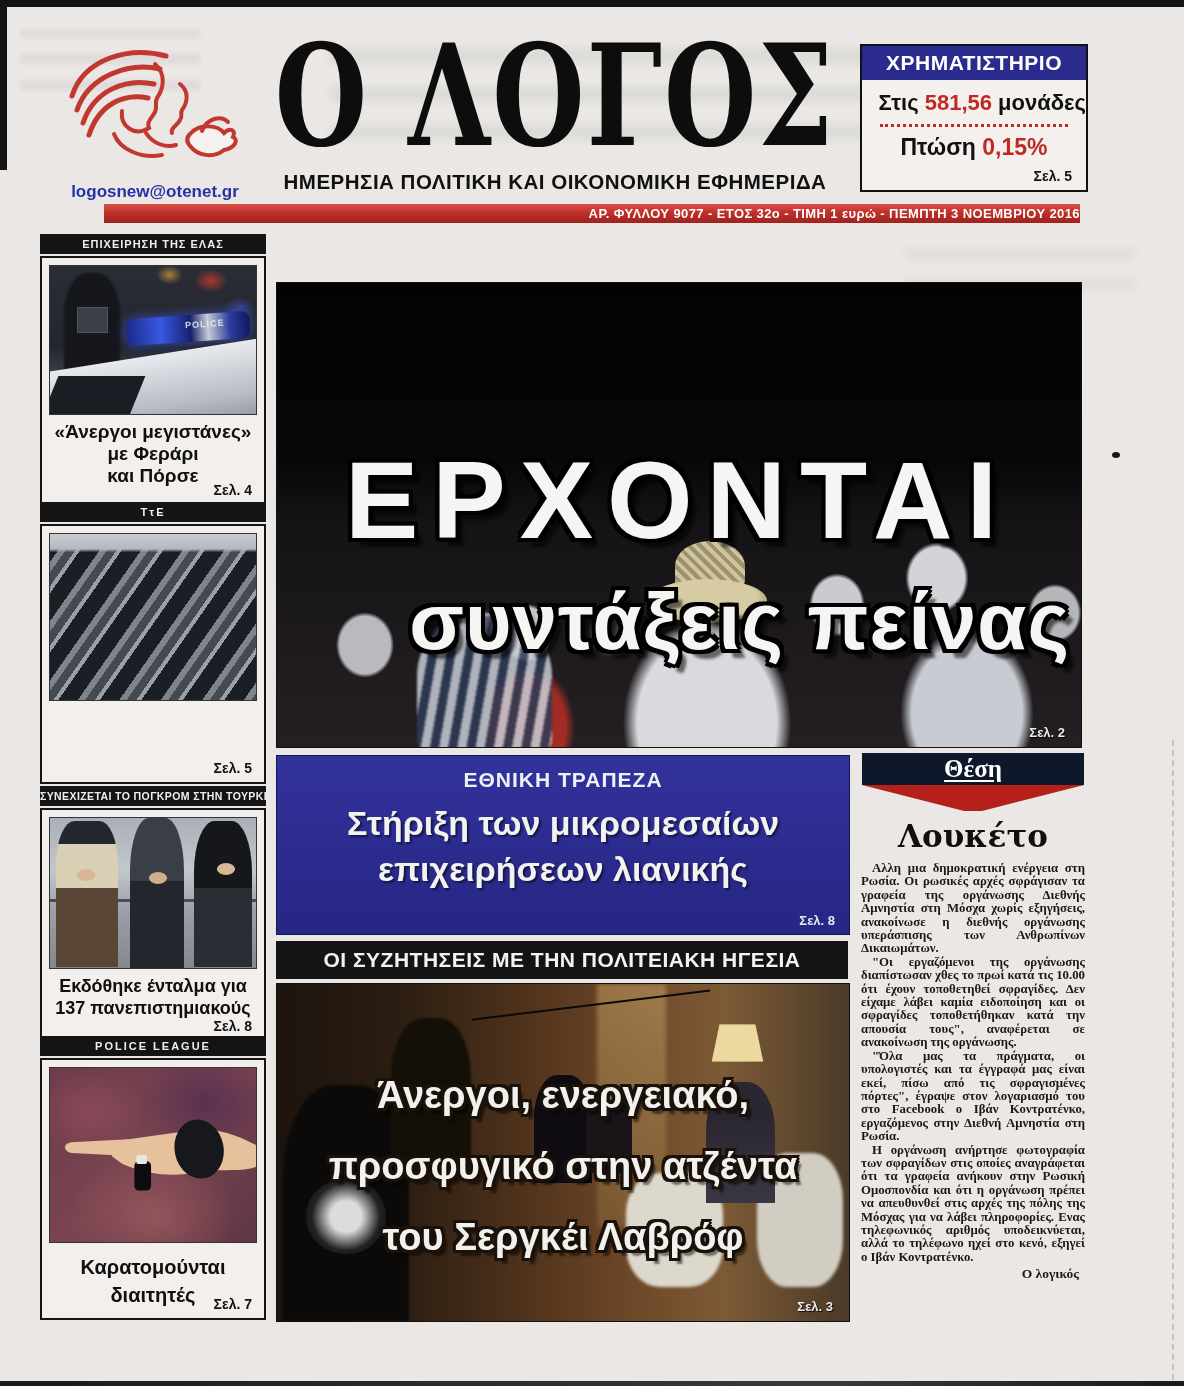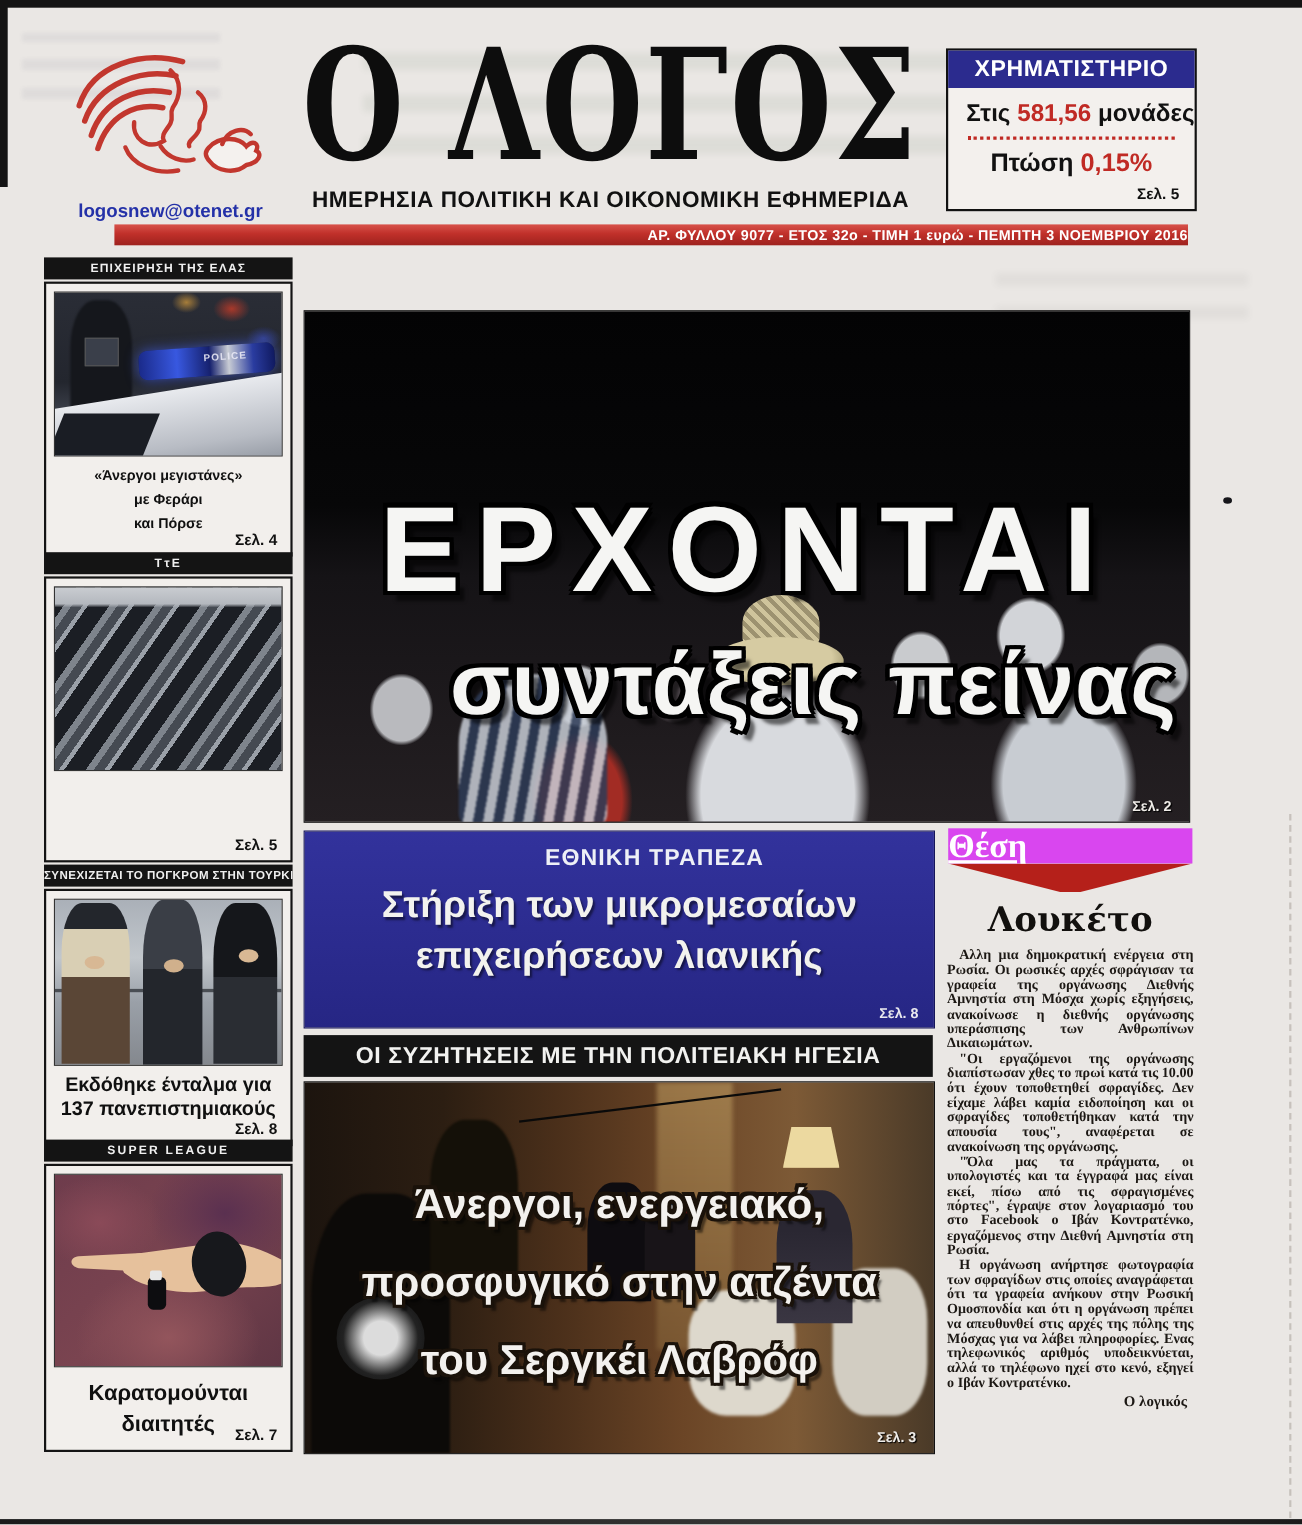--- a/index.html
+++ b/index.html
@@ -40,21 +40,21 @@
   .stock-dots{position:absolute;left:18px;right:18px;top:78px;border-top:3px dotted #c02a24;}
   .stock-l2{position:absolute;left:0;top:88px;width:100%;text-align:center;font-size:23px;font-weight:bold;color:#111;}
   .stock-ref{position:absolute;right:14px;bottom:6px;font-size:14px;font-weight:bold;color:#111;}
   .red-num{color:#c02a24;}
 
   
   .kicker{left:40px;width:226px;height:20px;background:#141414;color:#efefef;text-align:center;
           line-height:20px;font-size:11px;font-weight:bold;letter-spacing:1px;white-space:nowrap;overflow:hidden;}
   .sbox{left:40px;width:226px;background:#f2efec;border:2.5px solid #141414;box-sizing:border-box;padding:7px 7px 4px 7px;}
   .sphoto{position:relative;width:100%;border:1px solid #333;box-sizing:border-box;overflow:hidden;}
-  .scap{margin-top:6px;text-align:center;font-size:13px;font-weight:bold;line-height:22px;color:#101010;}
+  .scap{margin-top:6px;text-align:center;font-size:19px;font-weight:bold;line-height:22px;color:#101010;}
   .sref{position:absolute;right:12px;bottom:6px;font-size:14px;font-weight:bold;color:#111;}
 
   
   .bar{background:#141414;color:#f2f2f0;text-align:center;font-weight:bold;white-space:nowrap;overflow:hidden;}
   .bar1{left:276px;top:243px;width:804px;height:36px;line-height:36px;font-size:25px;letter-spacing:1px;}
   .bar2{left:276px;top:941px;width:572px;height:38px;line-height:38px;font-size:21px;letter-spacing:.5px;}
 
   .main-photo{left:276px;top:282px;width:804px;height:464px;border:1px solid #111;overflow:hidden;
       background:
         radial-gradient(46px 52px at 88px 362px,#b9babe 0 55%,transparent 63%),
@@ -84,21 +84,21 @@
                   -4px 0 0 #000,4px 0 0 #000,0 -4px 0 #000,0 4px 0 #000,8px 9px 3px rgba(0,0,0,.55);}
   .hl-outline-sm{color:#f3f1ee;font-weight:bold;white-space:nowrap;
       text-shadow:-3px -3px 0 #1a120a,3px -3px 0 #1a120a,-3px 3px 0 #1a120a,3px 3px 0 #1a120a,
                   -3px 0 0 #1a120a,3px 0 0 #1a120a,0 -3px 0 #1a120a,0 3px 0 #1a120a,5px 6px 2px rgba(0,0,0,.5);}
   .photo-ref{position:absolute;right:16px;bottom:7px;color:#efece8;font-size:13px;font-weight:bold;
              text-shadow:1px 1px 1px #000;}
 
   .blue-box{left:276px;top:755px;width:572px;height:178px;background:linear-gradient(180deg,#32329c,#262684);
             border:1px solid #15155a;}
   .blue-kicker{position:absolute;left:0;top:12px;width:100%;text-align:center;color:#eef0f6;
-               font-size:21px;font-weight:bold;letter-spacing:1px;padding-left:32px;}
+               font-size:21px;font-weight:bold;letter-spacing:1px;}
   .blue-hl{position:absolute;left:0;top:44px;width:100%;text-align:center;color:#f2f2ee;
            font-size:34px;font-weight:bold;line-height:46px;
            text-shadow:2px 2px 2px rgba(0,0,0,.5);}
   .blue-ref{position:absolute;right:14px;bottom:6px;color:#e8e8ee;font-size:13px;font-weight:bold;}
 
   .photo2{left:276px;top:983px;width:572px;height:337px;border:1px solid #111;overflow:hidden;
       background:linear-gradient(90deg,#1c140e 0%,#2c1e12 22%,#4a2f1a 40%,#6b4526 60%,#7d5a36 78%,#4a3a28 100%);}
   .p2-curtain{position:absolute;left:56%;top:0;width:12%;height:72%;opacity:.5;filter:blur(2px);
               background:linear-gradient(180deg,#c9a86a,#8a6a3e);}
   .p2-lamp{position:absolute;left:76%;top:12%;width:9%;height:11%;background:#ecd9a0;
@@ -114,23 +114,23 @@
   .p2-man2{position:absolute;left:54%;top:30%;width:8%;height:26%;background:#181418;border-radius:40% 40% 0 0;}
   .p2-lavrov{position:absolute;left:75%;top:29%;width:12%;height:36%;border-radius:40% 40% 0 0;
              background:linear-gradient(180deg,#2a2732 0 30%,#3a3642 100%);}
   .p2-flag1{position:absolute;left:57%;top:31%;width:9px;height:15px;
             background:linear-gradient(180deg,#3a6ab0 0 50%,#e8e8e8 50% 100%);}
   .p2-flag2{position:absolute;left:59.5%;top:31%;width:9px;height:15px;
             background:linear-gradient(180deg,#e8e8e8 0 33%,#2244aa 33% 66%,#cc2222 66% 100%);}
   .p2hl{position:absolute;left:0;width:100%;text-align:center;font-size:38px;line-height:1;}
 
   
-  .thesi-bar{left:862px;top:753px;width:222px;height:32px;background:#d946ef;color:#fff;
-             line-height:31px;font-family:"Liberation Serif",serif;font-weight:bold;
-             font-size:31px;text-decoration:underline;text-underline-offset:3px;}
+  .thesi-bar{left:862px;top:753px;width:222px;height:32px;background:#0f172a;color:#fff;
+             text-align:center;line-height:31px;font-family:"Liberation Serif",serif;font-weight:bold;
+             font-size:25px;text-decoration:underline;text-underline-offset:3px;}
   .thesi-v{left:862px;top:785px;width:222px;height:26px;background:#b5201a;
            clip-path:polygon(0 0,100% 0,54% 100%,46% 100%);}
   .opinion-title{left:862px;top:818px;width:222px;text-align:center;font-family:"DejaVu Serif",serif;
                  font-weight:bold;font-size:31px;color:#12100e;}
   .opinion-body{left:861px;top:862px;width:224px;font-family:"Liberation Serif",serif;font-weight:bold;
                 font-size:12.8px;line-height:13.4px;color:#1c1814;text-align:justify;}
   .opinion-body p{margin:0;text-indent:11px;}
   .byline{text-align:right;text-indent:0;padding-right:6px;margin-top:3px !important;font-size:13.5px;}
 
   
@@ -257,21 +257,21 @@
       <div class="hand2"></div>
       <div class="hand3"></div>
     </div>
     <div class="scap" style="font-size:18px;">
       <div>Εκδόθηκε ένταλμα για</div>
       <div>137 πανεπιστημιακούς</div>
     </div>
     <div class="sref">Σελ. 8</div>
   </div>
 
-  <div class="abs kicker" style="top:1036px;letter-spacing:2px;">SUPER LEAGUE</div>
+  <div class="abs kicker" style="top:1036px;letter-spacing:2px;">POLICE LEAGUE</div>
   <div class="abs sbox" style="top:1058px;height:262px;">
     <div class="sphoto ph-ref">
       <svg width="100%" height="100%" viewBox="0 0 210 176" preserveAspectRatio="none">
         <path d="M210,78 C180,62 158,60 138,64 L80,72 C64,74 59,81 64,90 L74,97 C98,108 126,110 146,106 C176,101 196,106 210,100 Z" fill="#e6c19c"></path>
         <path d="M80,72 L22,75 C13,76 13,84 22,86 L82,89 Z" fill="#e6c19c"></path>
         <ellipse cx="152" cy="82" rx="25" ry="30" fill="#17181c" transform="rotate(-12 152 82)"></ellipse>
         <rect x="86" y="94" width="17" height="30" rx="5" fill="#0d0d10"></rect>
         <rect x="88" y="88" width="11" height="9" rx="2" fill="#e8e8e8"></rect>
       </svg>
     </div>

